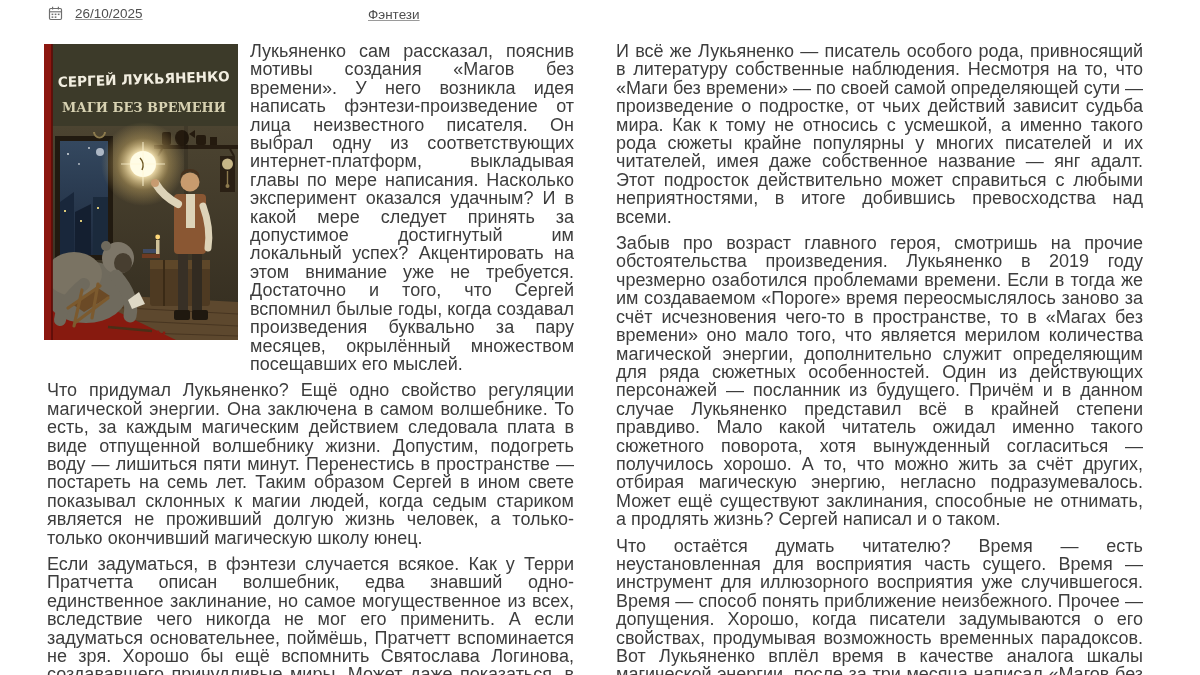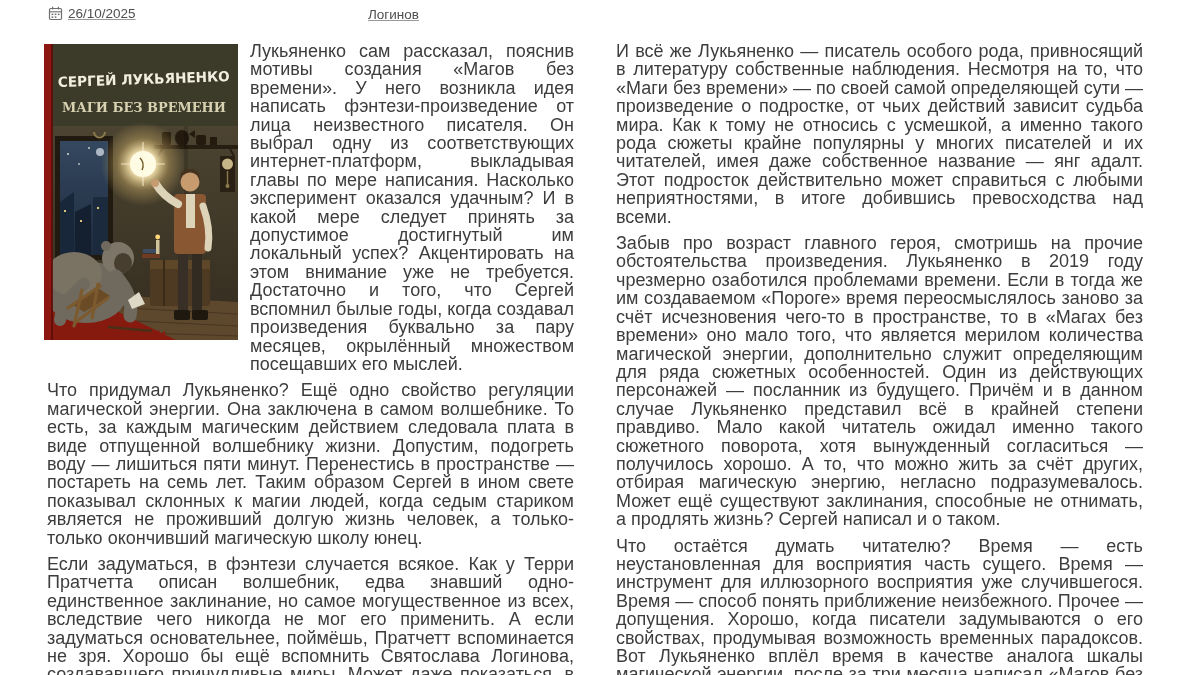--- a/index.html
+++ b/index.html
@@ -12,21 +12,21 @@
   .page { padding:6px 28px 0 28px; }
 
   h1.post-title {
     font-family:"Liberation Serif","DejaVu Serif",serif;
     font-size:23px; font-weight:700; color:#1b4e7b;
     margin:0 0 8px 0; letter-spacing:0.2px;
   }
 
   .meta { position:relative; height:18px; font-size:13.5px; }
   .meta a { color:#4f4f4f; text-decoration:underline; text-decoration-color:#9a9a9a; cursor:pointer; }
-  .date-wrap { display:inline-flex; align-items:center; gap:5px; margin-left:2px;padding-left:18px; }
+  .date-wrap { display:inline-flex; align-items:center; gap:12px; margin-left:2px;padding-left:18px; }
   .cal { display:block; }
   .category-link { position:absolute; left:340px; top:1px; }
 
   .article { display:flex; gap:42px; margin:18px 29px 0 19px; }
   .col { flex:1; min-width:0; }
   p.para {
     margin:0 0 8px 0; font-size:18px; line-height:18.4px;
     text-align:justify; color:#3d3d3d;
   }
 
@@ -52,21 +52,21 @@
           <line x1="10.4" y1="0.8" x2="10.4" y2="3.4" stroke="#6e6e6e" stroke-width="1.2"></line>
           <rect x="3.6" y="7.6" width="1.7" height="1.5" fill="#6e6e6e"></rect>
           <rect x="6.7" y="7.6" width="1.7" height="1.5" fill="#6e6e6e"></rect>
           <rect x="9.8" y="7.6" width="1.7" height="1.5" fill="#6e6e6e"></rect>
           <rect x="3.6" y="10.4" width="1.7" height="1.5" fill="#6e6e6e"></rect>
           <rect x="6.7" y="10.4" width="1.7" height="1.5" fill="#6e6e6e"></rect>
         </svg>
       </span>
       <a href="#">26/10/2025</a>
     </span>
-    <a href="#" class="category-link">Логинов</a>
+    <a href="#" class="category-link">Фэнтези</a>
   </div>
 
   <div class="article">
 
     <div class="col">
 
       <div class="book-cover">
         <svg viewBox="0 0 194 296" width="194" height="296">
           <defs>
             <linearGradient id="wallG" x1="0" y1="0" x2="0" y2="1">

